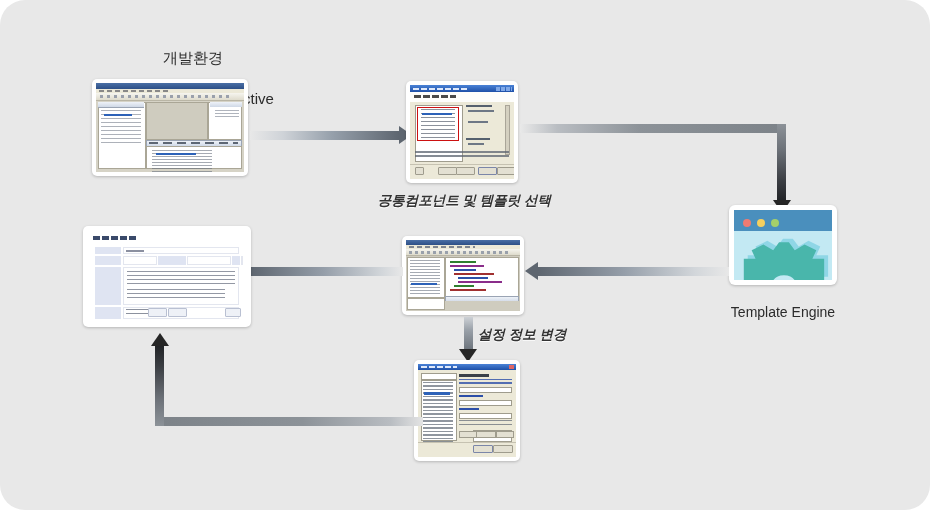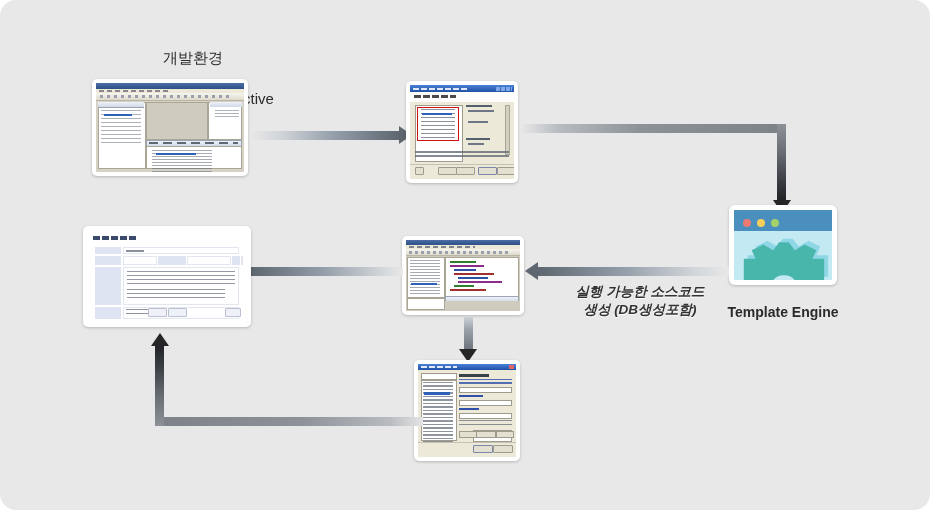--- a/index.html
+++ b/index.html
@@ -2,21 +2,21 @@
 <html><head>
 <meta charset="utf-8">
 <style>
   html,body{margin:0;padding:0;background:#ffffff;}
   body{width:930px;height:510px;overflow:hidden;font-family:"Liberation Sans","DejaVu Sans",sans-serif;}
 
   #canvas{
     position:relative;
     width:930px;height:510px;
     background:#e8e8e8;
-    border-radius:16px;
+    border-radius:25px;
     overflow:hidden;
   }
 
   
   .lbl{position:absolute;color:#3a3a3a;text-align:center;line-height:1.35;white-space:pre-line;}
   .lbl.head{font-size:15px;color:#2b2b2b;}
   .lbl.flow{font-size:13.5px;font-style:italic;font-weight:bold;color:#333;
             text-shadow:0 1px 0 #fdfdfd;}
   .lbl.cap{font-size:13.5px;font-style:italic;font-weight:bold;color:#333;
            text-shadow:0 1px 0 #fdfdfd;}
@@ -163,20 +163,21 @@
                   background:#e3e0d2;border:1px solid #9f9c8d;border-radius:1px;"></div>
       <div style="position:absolute;left:46px;bottom:4px;width:17px;height:6px;
                   background:#e3e0d2;border:1px solid #9f9c8d;border-radius:1px;"></div>
       <div style="position:absolute;left:68px;bottom:4px;width:17px;height:6px;
                   background:#e3e0d2;border:1px solid #7b86a8;border-radius:1px;"></div>
       <div style="position:absolute;left:87px;bottom:4px;width:17px;height:6px;
                   background:#e3e0d2;border:1px solid #9f9c8d;border-radius:1px;"></div>
     </div>
   </div>
 
+  <div class="lbl cap" style="left:362px;top:192px;width:205px;">공통컴포넌트 및 템플릿 선택</div>
 
   <div class="arrow" style="left:520px;top:124px;width:270px;height:92px;">
     <div class="shaft-h" style="left:0;top:0;width:266px;
                 background:linear-gradient(90deg,#e9e9e9 0%,#b9bdc2 14%,#8c9298 45%,#7c8288 100%);"></div>
     <div class="shaft-v" style="left:257px;top:0;height:76px;
                 background:linear-gradient(180deg,#8c9298 0%,#6b7077 35%,#3a3d42 75%,#222427 100%);"></div>
     <div class="head-d" style="left:252.5px;top:76px;"></div>
   </div>
 
   <div class="te-box" style="left:729px;top:205px;width:108px;height:80px;">
@@ -185,24 +186,22 @@
       <div class="te-dot" style="left:9px;background:#ef7b72;"></div>
       <div class="te-dot" style="left:23px;background:#f5cf5e;"></div>
       <div class="te-dot" style="left:37px;background:#a5d06a;"></div>
 
       <svg viewBox="0 0 100 70" preserveAspectRatio="none" style="position:absolute;left:0;right:0;bottom:0;width:100%;height:72%;">
         <path d="M10,70 L10,40 L22,40 L18,28 L30,20 L40,28 L46,17 L56,17 L62,28 L72,20 L84,28 L80,40 L92,40 L92,70 L62,70 A12,12 0 0 0 40,70 Z" fill="#8fd6e6" transform="translate(4,-5)"></path>
         <path d="M10,70 L10,40 L22,40 L18,28 L30,20 L40,28 L46,17 L56,17 L62,28 L72,20 L84,28 L80,40 L92,40 L92,70 L62,70 A12,12 0 0 0 40,70 Z" fill="#49b6ab"></path>
       </svg>
     </div>
   </div>
-  <div class="lbl engine" style="left:708px;top:303px;width:150px;font-weight:bold;">Template Engine</div>
-
-  <div class="lbl flow" style="left:540px;top:283px;width:200px;">실행 가능한 소스코드
-생성 (DB생성포함)</div>
+  <div class="lbl engine" style="left:708px;top:303px;width:150px;">Template Engine</div>
+
   <div class="arrow" style="left:525px;top:262px;width:204px;height:18px;">
     <div class="head-l" style="left:0;top:0;"></div>
     <div class="shaft-h" style="left:13px;top:4.5px;width:191px;
                 background:linear-gradient(270deg,#e8e8e8 0%,#d2d6da 18%,#959ea9 55%,#5e6670 100%);"></div>
   </div>
 
   <div class="shot" style="left:402px;top:236px;width:122px;height:79px;">
     <div class="inner" style="background:#cfccbf;">
       <div style="position:absolute;left:0;top:0;right:0;height:5px;
                   background:linear-gradient(#4a6fa5,#2d4f86);"></div>
@@ -283,20 +282,21 @@
 
       <div style="position:absolute;left:61px;bottom:6px;width:17px;height:7px;
                   background:#eef1f7;border:1px solid #b9c0d2;border-radius:1px;"></div>
       <div style="position:absolute;left:81px;bottom:6px;width:17px;height:7px;
                   background:#eef1f7;border:1px solid #b9c0d2;border-radius:1px;"></div>
       <div style="position:absolute;right:6px;bottom:6px;width:14px;height:7px;
                   background:#eef1f7;border:1px solid #b9c0d2;border-radius:1px;"></div>
     </div>
   </div>
 
+  <div class="lbl flow" style="left:478px;top:326px;width:160px;text-align:left;">설정 정보 변경</div>
   <div class="arrow" style="left:459px;top:317px;width:18px;height:45px;">
     <div class="shaft-v" style="left:4.5px;top:0;height:32px;
                 background:linear-gradient(180deg,#cdd1d6 0%,#9aa1a9 40%,#6e757d 100%);"></div>
     <div class="head-d" style="left:0;top:32px;"></div>
   </div>
 
   <div class="shot" style="left:414px;top:360px;width:106px;height:101px;">
     <div class="inner" style="background:#ece9d8;">
       <div style="position:absolute;left:0;top:0;right:0;height:6px;
                   background:linear-gradient(#4a82d6,#1e50a8);"></div>

